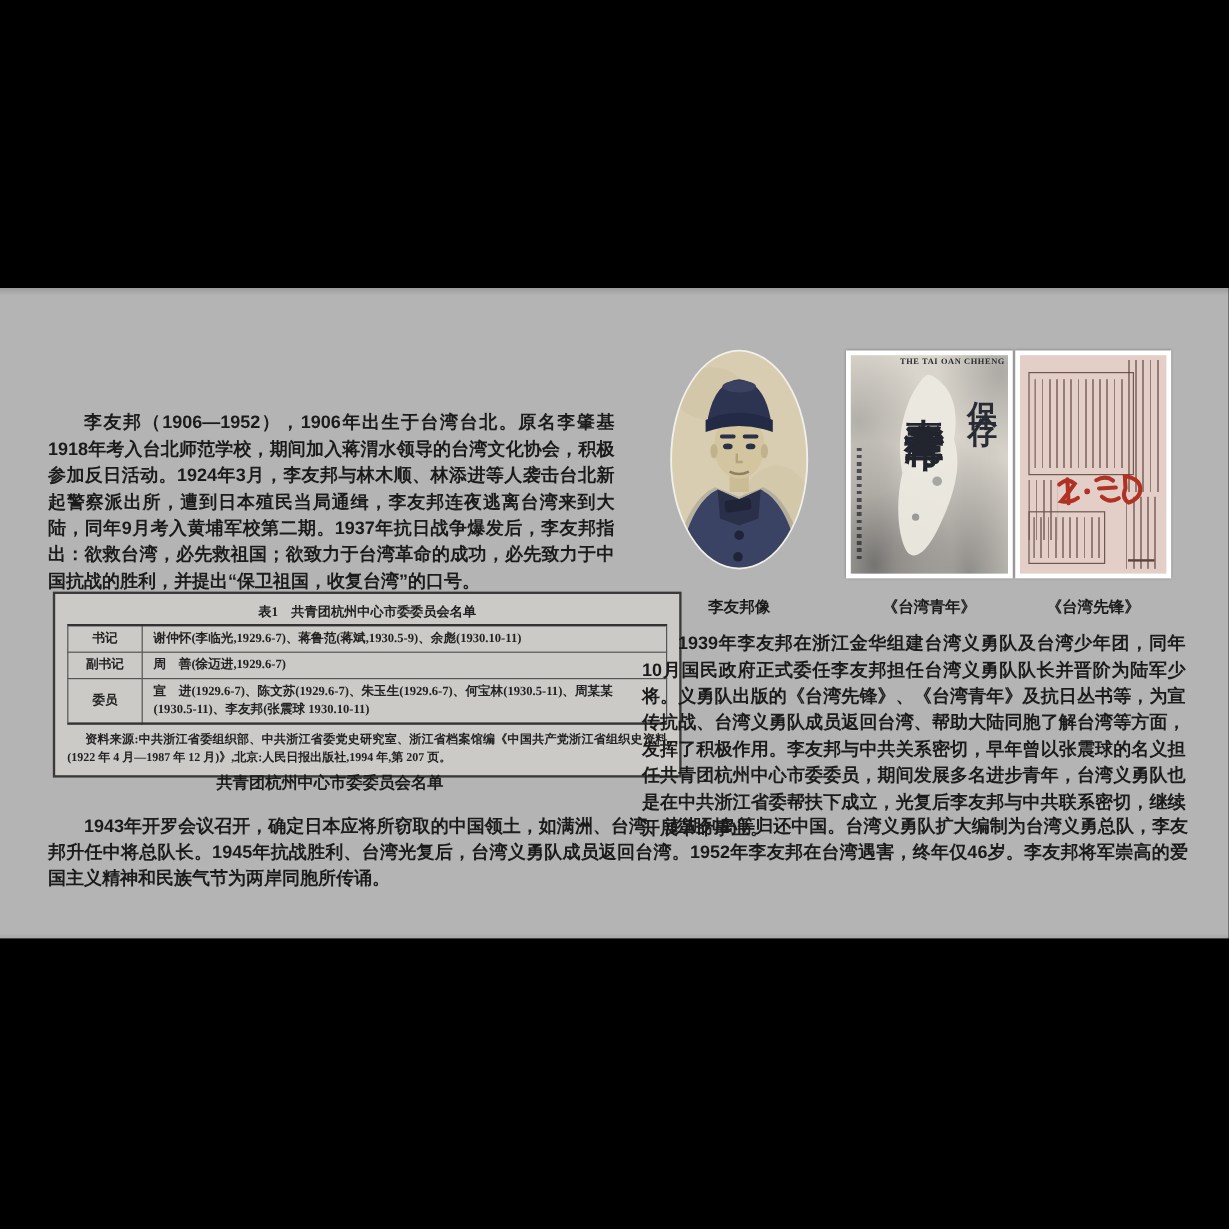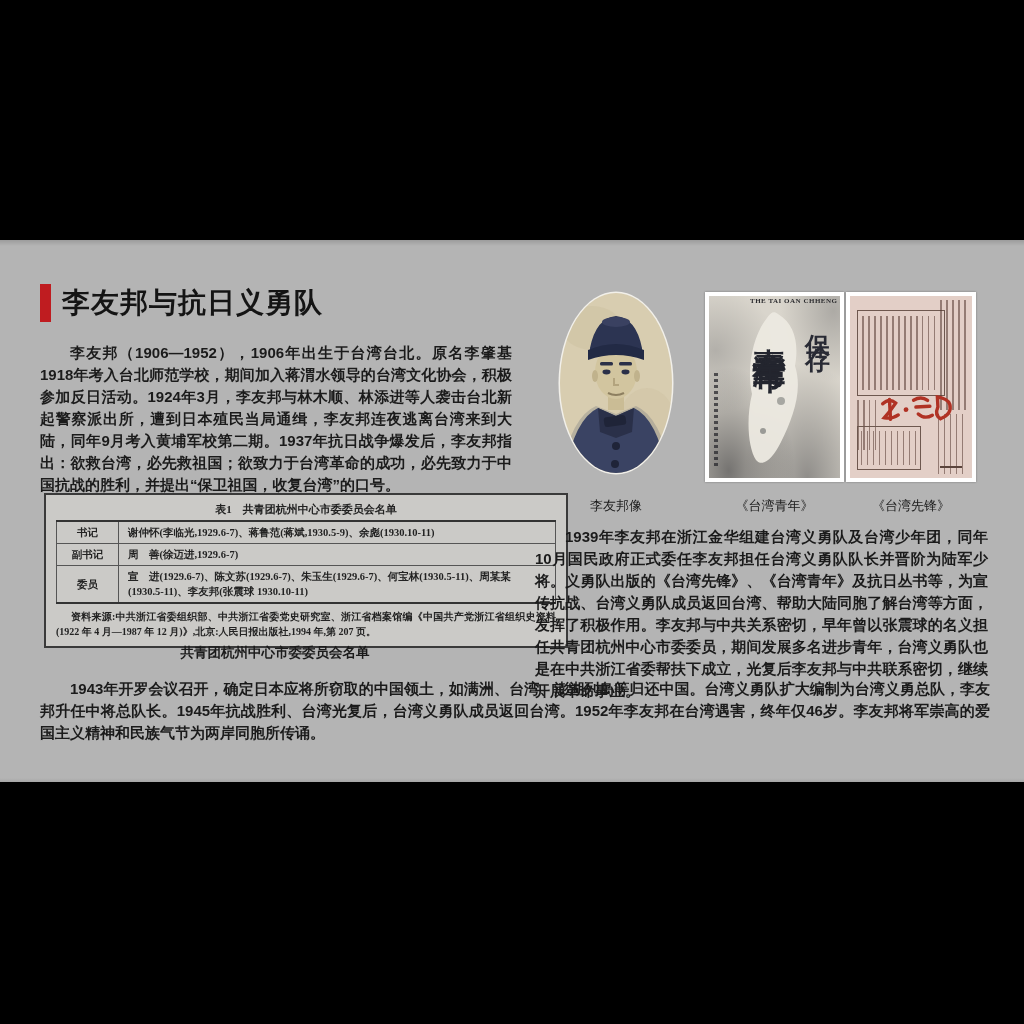--- a/index.html
+++ b/index.html
@@ -36,21 +36,21 @@
   .tbl td.members { padding-left:9px; }
   .tbl-source { font-size:10px; font-weight:bold; line-height:15px; padding:5px 4px 1px;
                 text-align:justify; }
   .tbl-source-indent { text-indent:1.5em; display:block; }
   .table-caption-below { position:absolute; left:44px; top:404px; width:462px;
                          text-align:center; font-size:13.5px; font-weight:bold; color:#1b1b1b; }
 
   
   .media { position:absolute; left:535px; top:45px; width:455px; height:220px; }
   .media-caption { position:absolute; top:212px; text-align:center; font-size:13px;
-                   font-weight:normal; color:#1b1b1b; }
+                   font-weight:bold; color:#1b1b1b; }
 
   .portrait-wrap { position:absolute; left:17px; top:3px; width:128px; height:200px; }
   .cap-portrait { left:17px; width:128px; }
 
   .doc { position:absolute; top:7px; height:190px; background:#fff; padding:4px;
          box-shadow:0 0 2px rgba(0,0,0,.35); }
   .doc-inner { position:relative; width:100%; height:100%; overflow:hidden; }
 
   
   .doc1 { left:170px; width:139px; }
@@ -91,24 +91,20 @@
                  border:1px solid #6e584f; padding:4px 3px; }
   .doc2-red { position:absolute; left:28px; top:96px; transform:rotate(-3deg); }
   .doc2-dash { position:absolute; right:10px; bottom:10px; width:22px; height:2px; background:#5a443c; }
 </style>
 </head>
 <body>
 
 <div id="stage">
   <div class="panel">
 
-    <div class="title-row">
-      <div class="accent-bar"></div>
-      <h1 class="page-title">李友邦与抗日义勇队</h1>
-    </div>
 
     <p class="para para-bio">李友邦（1906—1952），1906年出生于台湾台北。原名李肇基　1918年考入台北师范学校，期间加入蒋渭水领导的台湾文化协会，积极参加反日活动。1924年3月，李友邦与林木顺、林添进等人袭击台北新起警察派出所，遭到日本殖民当局通缉，李友邦连夜逃离台湾来到大陆，同年9月考入黄埔军校第二期。1937年抗日战争爆发后，李友邦指出：欲救台湾，必先救祖国；欲致力于台湾革命的成功，必先致力于中国抗战的胜利，并提出“保卫祖国，收复台湾”的口号。</p>
 
     <figure class="table-fig">
       <div class="tbl-caption">表1　共青团杭州中心市委委员会名单</div>
       <table class="tbl">
         <tbody>
           <tr>
             <td class="role">书记</td>
             <td class="members">谢仲怀(李临光,1929.6-7)、蒋鲁范(蒋斌,1930.5-9)、余彪(1930.10-11)</td>

